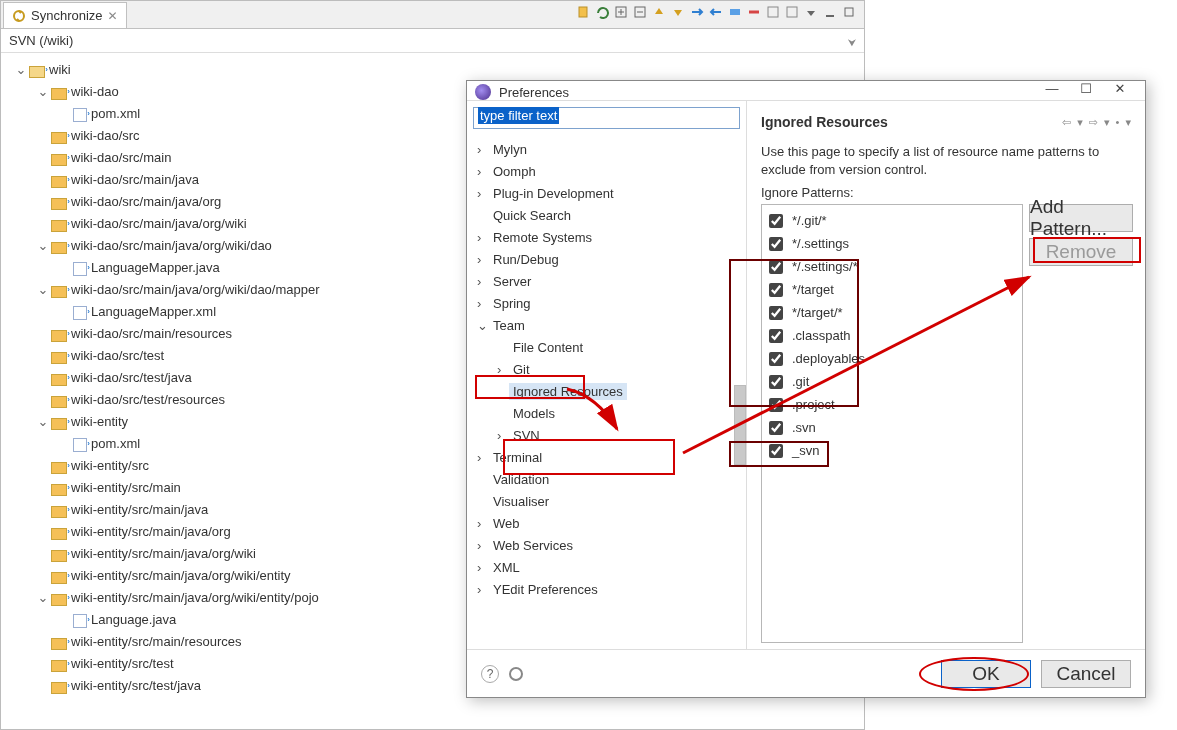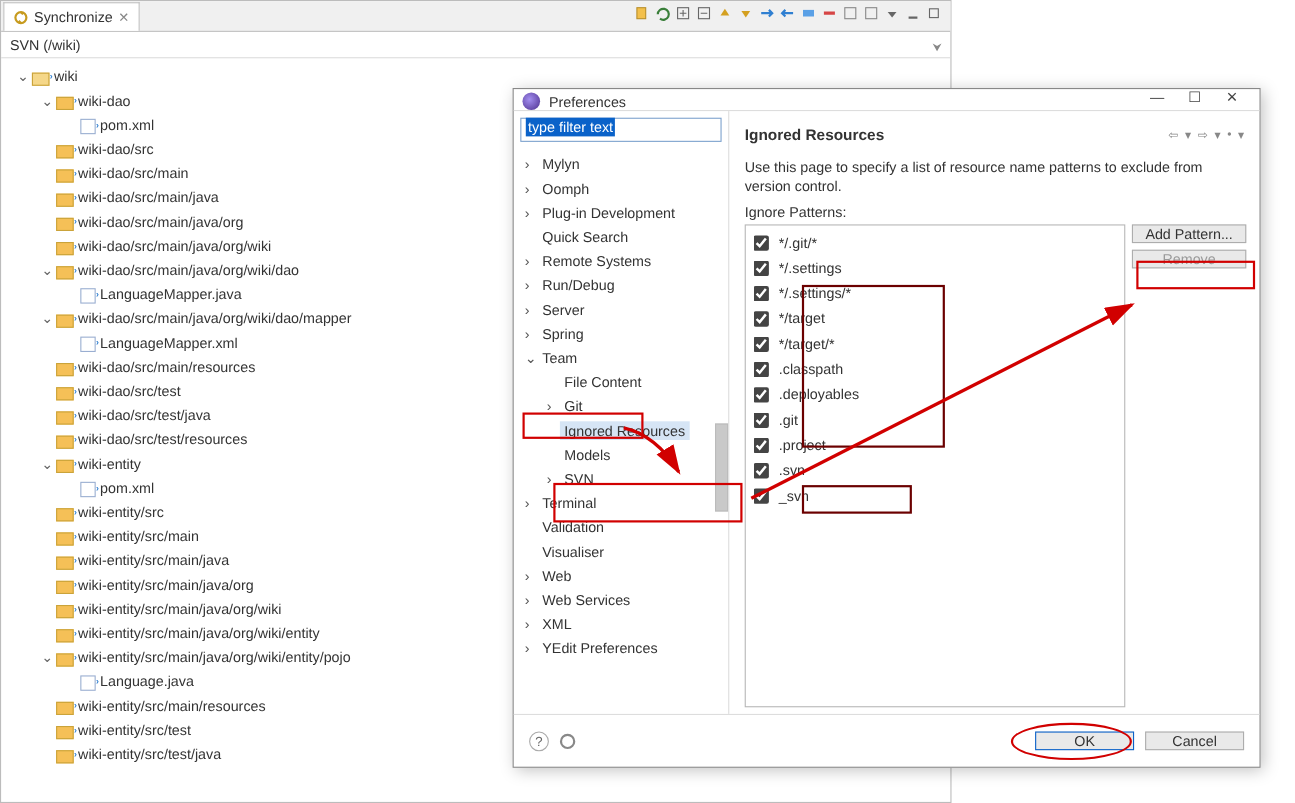--- a/index.html
+++ b/index.html
@@ -25,21 +25,21 @@
   .file-ico .deco { position:absolute; right:-4px; bottom:-4px; font-size:8px; color:#2f7fd1; font-weight:bold; }
 
   
   .dialog { position:absolute; left:466px; top:80px; width:680px; height:618px; background:#fff; border:1px solid #888; box-shadow:3px 3px 14px rgba(0,0,0,.25); display:flex; flex-direction:column; }
   .dlg-title { height:20px; display:flex; align-items:flex-end; padding:0 8px; border-bottom:1px solid #ddd; }
   .dlg-title .eclipse-ico { width:16px; height:16px; border-radius:50%; background:radial-gradient(circle at 40% 40%, #a38ef0, #4b2e8c); margin-right:8px; }
   .dlg-title .spacer { flex:1; }
   .dlg-winbtn { width:34px; height:24px; display:flex; align-items:center; justify-content:center; color:#444; }
 
   .dlg-body { flex:1; display:flex; overflow:hidden; }
-  .pref-nav { width:196px; border-right:1px solid #ddd; display:flex; flex-direction:column; }
+  .pref-nav { width:280px; border-right:1px solid #ddd; display:flex; flex-direction:column; }
   .filter-box { margin:6px; }
   .filter-input { width:100%; height:22px; border:1px solid #7da2ce; padding:0 4px; font-size:13px; }
   .filter-input::selection { background:#0078d7; color:#fff; }
   .filter-sel { background:#0a62c9; color:#fff; padding:1px 2px; }
 
   .nav-tree { flex:1; overflow-y:auto; padding:4px 2px 4px 6px; position:relative; }
   .nav-tree ul { list-style:none; margin:0; padding-left:16px; }
   .nav-tree > ul { padding-left:4px; }
   .nav-tree li { line-height:22px; white-space:nowrap; cursor:pointer; }
   .nav-twisty { display:inline-block; width:12px; color:#555; }
@@ -52,21 +52,21 @@
   .page-title { font-weight:600; font-size:14px; flex:1; }
   .nav-arrows { display:flex; gap:2px; color:#888; font-size:11px; }
   .nav-arrows span { padding:0 2px; }
   .desc { margin:8px 0 6px 0; line-height:18px; }
   .lbl-ip { margin-bottom:4px; }
   .patterns-row { flex:1; display:flex; gap:6px; min-height:0; }
   .patterns-list { flex:1; border:1px solid #b7b7b7; background:#fff; padding:4px 3px; overflow:auto; }
   .patterns-list label { display:flex; align-items:center; gap:6px; height:23px; }
   .patterns-list input[type=checkbox] { width:14px; height:14px; accent-color:#444; }
   .side-btns { width:104px; display:flex; flex-direction:column; gap:6px; }
-  .btn { border:1px solid #adadad; background:#e9e9e9; height:17px; font-size:13px; display:flex; align-items:center; justify-content:center; cursor:pointer; }
+  .btn { border:1px solid #adadad; background:#e9e9e9; height:28px; font-size:19px; display:flex; align-items:center; justify-content:center; cursor:pointer; }
   .btn.disabled { color:#9a9a9a; cursor:default; }
   .bottom-btns { display:flex; justify-content:flex-end; gap:10px; margin-top:8px; }
   .bottom-btns .btn { width:120px; }
 
   .dlg-footer { border-top:1px solid #ddd; height:48px; display:flex; align-items:center; padding:0 14px; }
   .help-ico { width:18px; height:18px; border:1px solid #aaa; border-radius:50%; display:flex; align-items:center; justify-content:center; color:#666; margin-right:10px; font-size:12px; }
   .rec-ico { width:14px; height:14px; border:2px solid #888; border-radius:50%; }
   .dlg-footer .spacer { flex:1; }
   .dlg-footer .btn { width:90px; }
 

